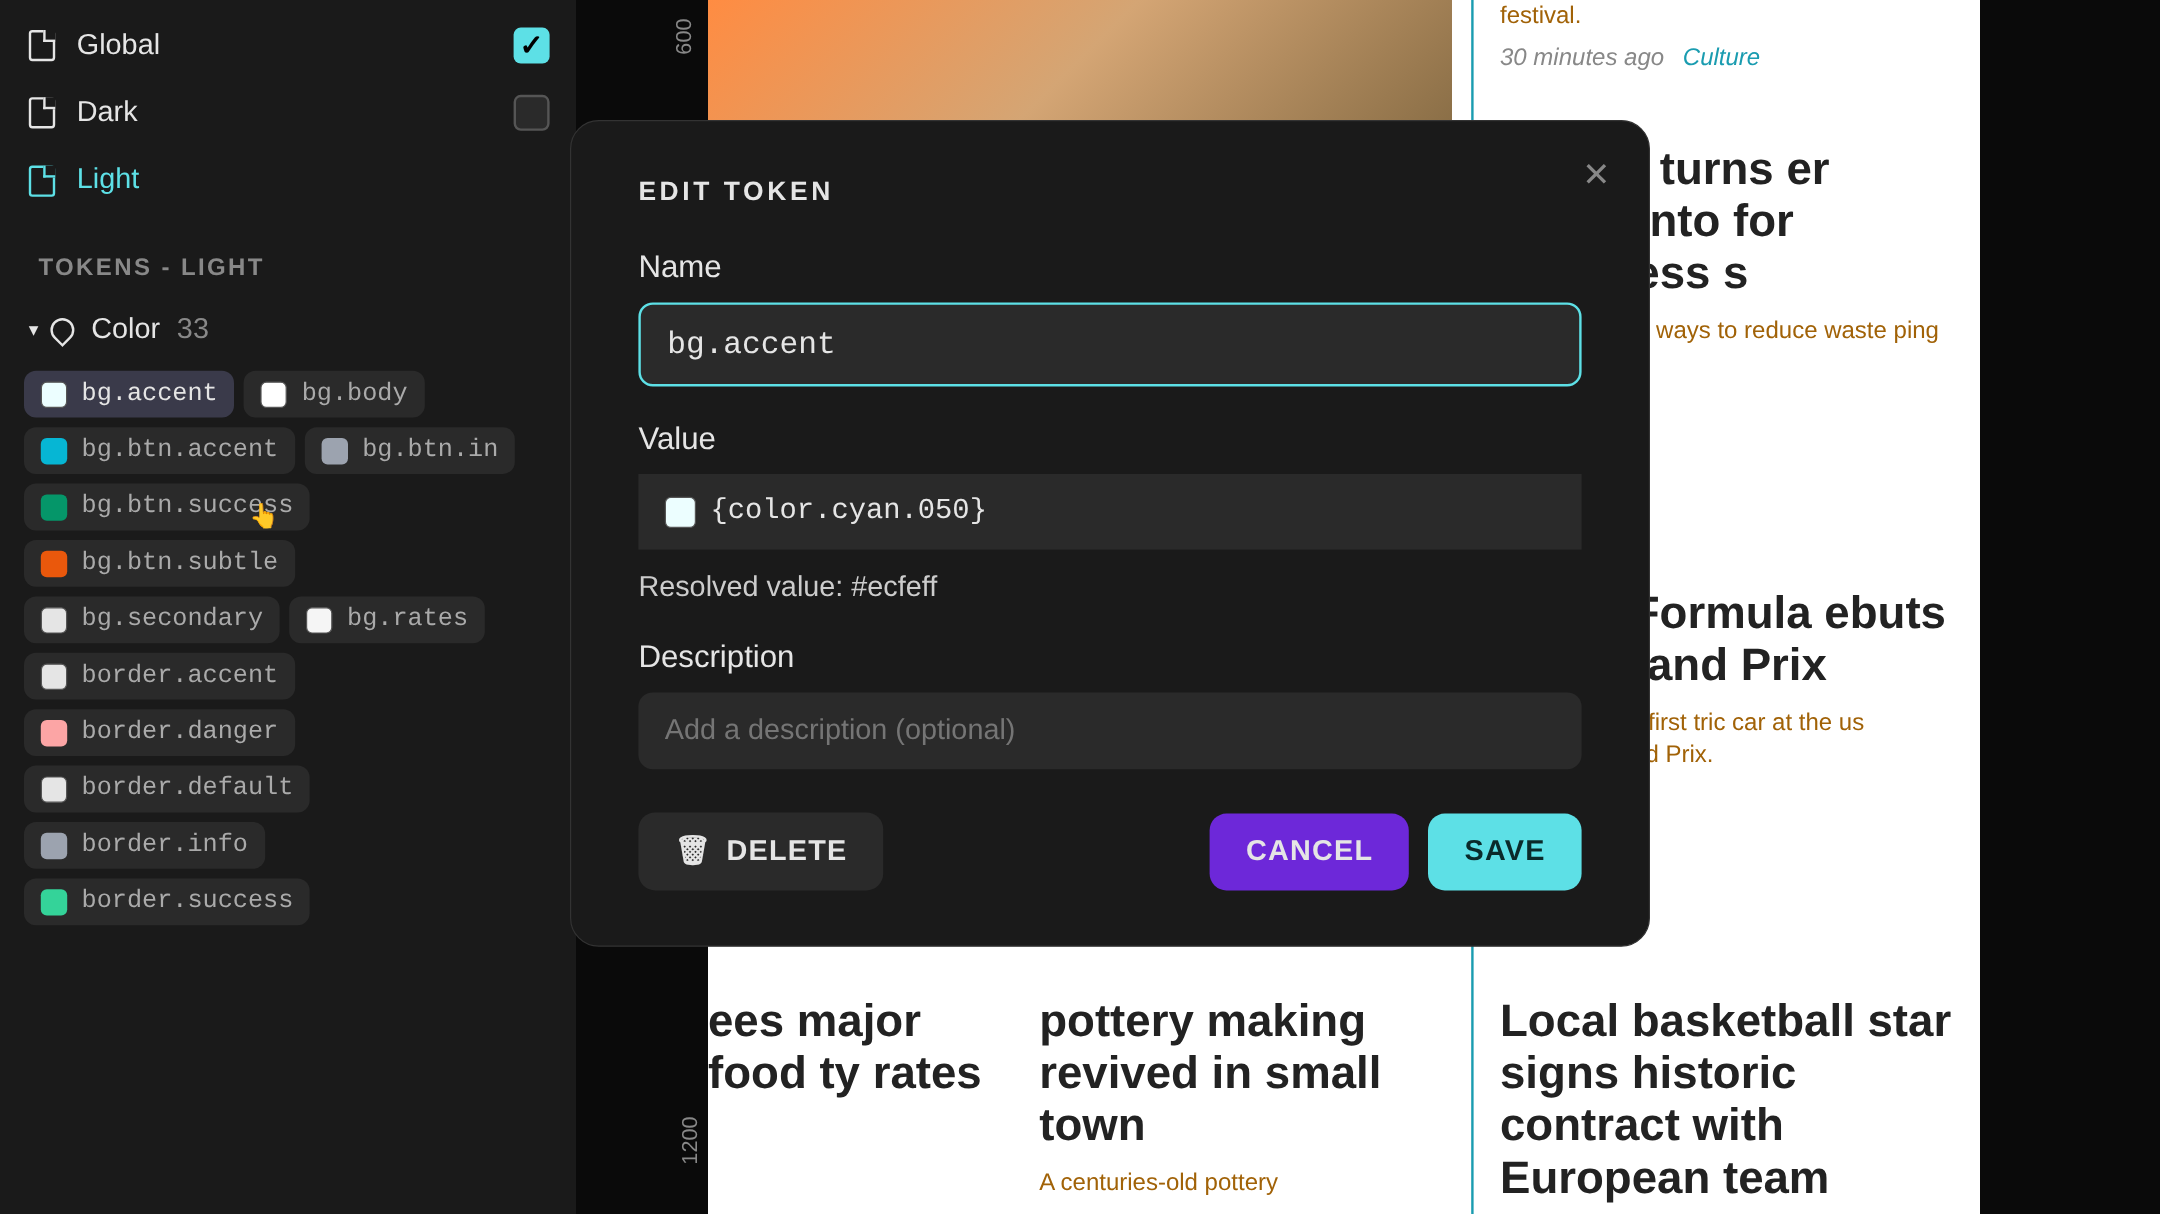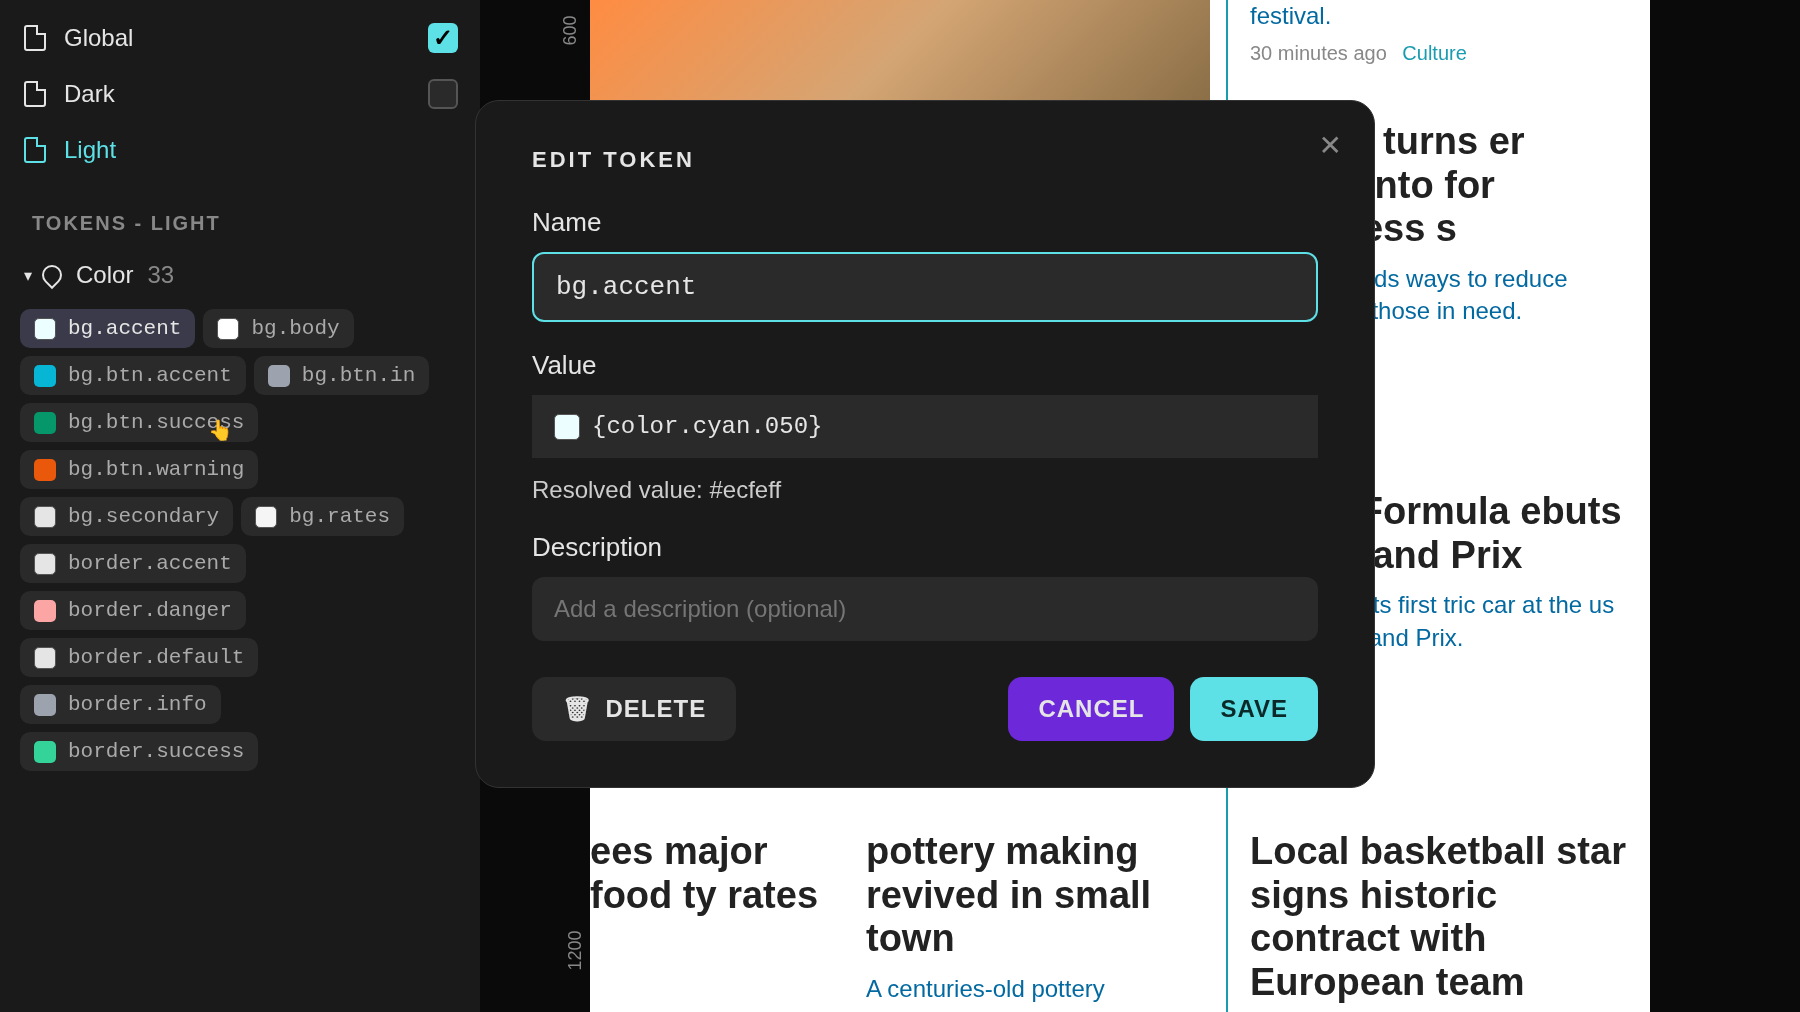--- a/index.html
+++ b/index.html
@@ -21,21 +21,21 @@
 }
 .file-list { padding: 10px 0; }
 .file-item {
   display: flex;
   align-items: center;
   padding: 14px 24px;
   color: #e5e5e5;
   font-size: 24px;
   cursor: pointer;
 }
-.file-item.active { color: #5de0e6; }
+.file-item.active { color: #5de0e6; align-items: flex-end; }
 .file-icon {
   width: 22px; height: 26px;
   border: 2px solid currentColor;
   border-radius: 3px;
   margin-right: 18px;
   position: relative;
 }
 .file-icon::before {
   content: '';
   position: absolute;
@@ -164,27 +164,28 @@
   position: absolute;
   color: #222;
 }
 .article-title {
   font-size: 38px;
   font-weight: 700;
   line-height: 1.15;
   margin-bottom: 12px;
 }
 .article-body {
-  font-size: 24px;
-  color: #0369a1;
+  font-size: 20px;
+  color: #a16207;
   line-height: 1.35;
 }
 .meta {
   font-size: 20px;
   margin-top: 10px;
+  font-style: italic;
 }
 .meta-time { color: #888; }
 .meta-cat { color: #1a9cb0; margin-left: 10px; }
 .divider-v {
   position: absolute;
   left: 636px; top: 0;
   width: 2px;
   height: 100%;
   background: #1a9cb0;
 }
@@ -334,21 +335,21 @@
       <div class="token-chip">
         <span class="swatch" style="background: rgb(156, 163, 175);"></span>
         <span>bg.btn.in</span>
       </div>
       <div class="token-chip">
         <span class="swatch" style="background: rgb(5, 150, 105);"></span>
         <span>bg.btn.success</span>
       </div>
       <div class="token-chip">
         <span class="swatch" style="background: rgb(234, 88, 12);"></span>
-        <span>bg.btn.warning</span>
+        <span>bg.btn.subtle</span>
       </div>
       <div class="token-chip">
         <span class="swatch" style="background: rgb(229, 229, 229); border: 1px solid rgb(85, 85, 85);"></span>
         <span>bg.secondary</span>
       </div>
       <div class="token-chip">
         <span class="swatch" style="background: rgb(245, 245, 245); border: 1px solid rgb(85, 85, 85);"></span>
         <span>bg.rates</span>
       </div>
       <div class="token-chip">

